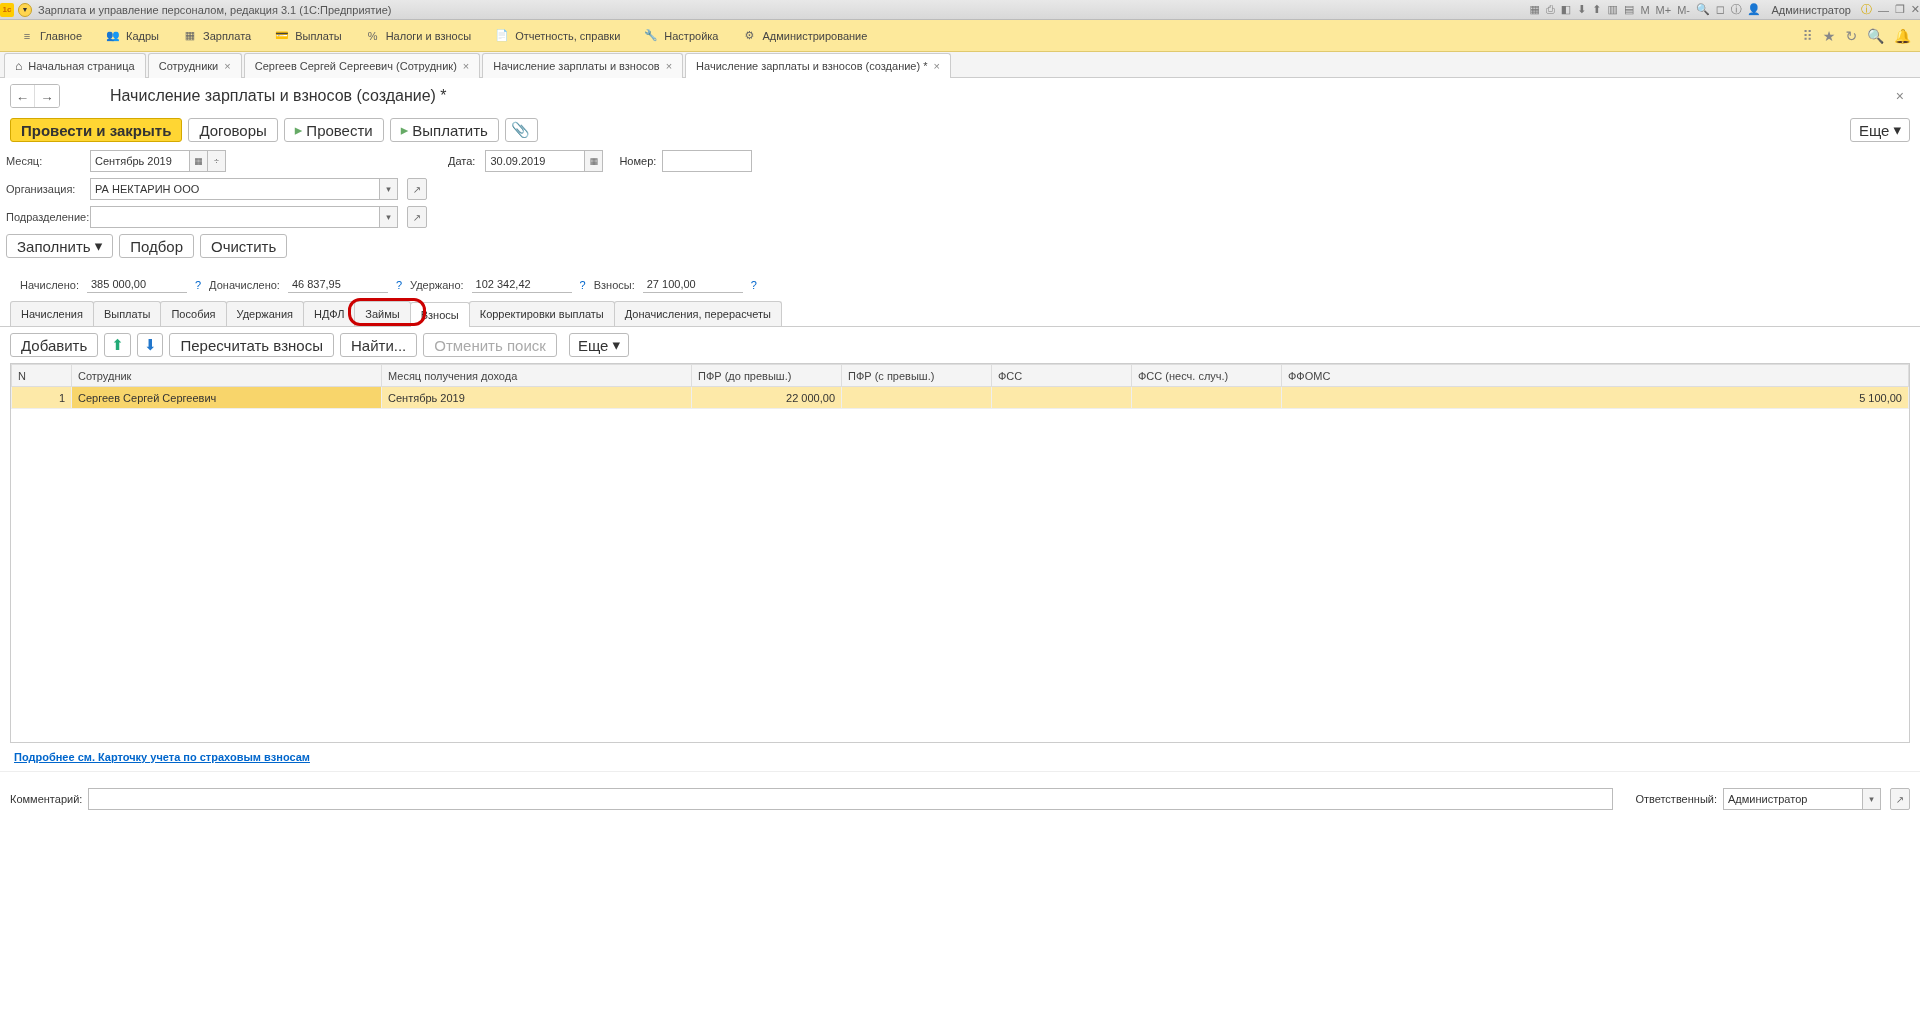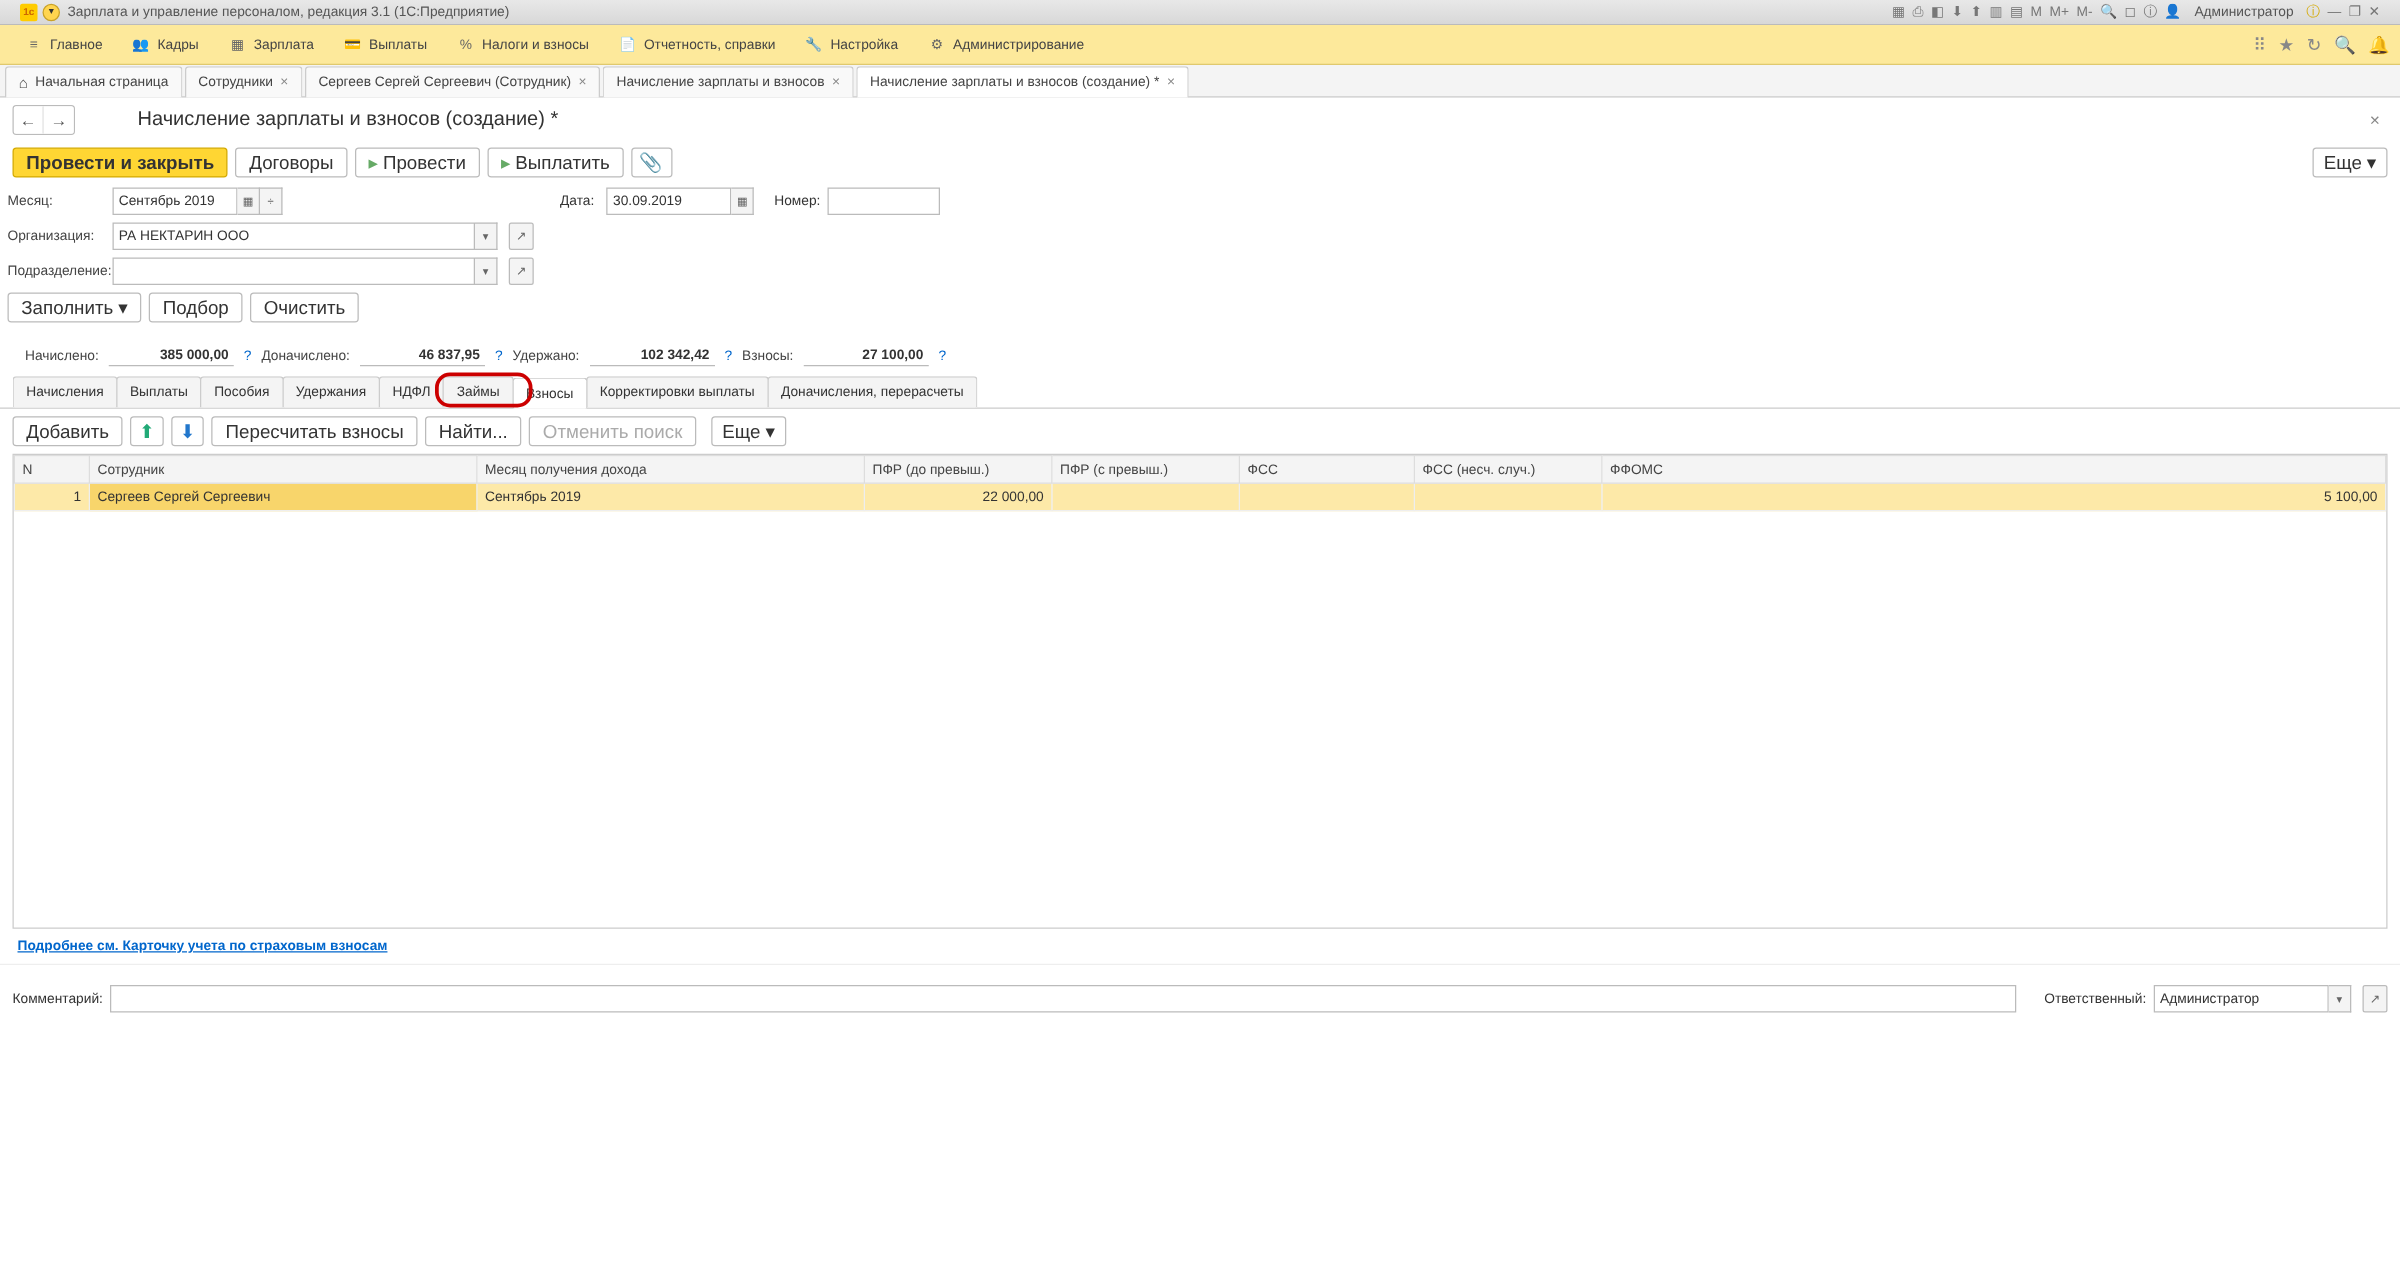--- a/index.html
+++ b/index.html
@@ -1,19 +1,19 @@
 <!DOCTYPE html>
 <html><head>
 <meta charset="utf-8">
 <style>
 * { box-sizing: border-box; margin: 0; padding: 0; font-family: Arial, sans-serif; }
 body { font-size: 11px; background: #fff; color: #333; overflow: hidden; }
 
 
-.titlebar { height: 20px; background: linear-gradient(#e8e8e8,#d8d8d8); display:flex; align-items:center; padding:0 16px; border-bottom:1px solid #bbb; }
+.titlebar { height: 20px; background: linear-gradient(#e8e8e8,#d8d8d8); display:flex; align-items:center; padding:0 0; border-bottom:1px solid #bbb; }
 .titlebar .app-icon { width:14px; height:14px; background:#ffcc00; border-radius:2px; margin-right:4px; display:flex;align-items:center;justify-content:center;font-size:8px;font-weight:bold;color:#c60; }
 .titlebar .dropdown-circle { width:14px;height:14px;border-radius:50%;background:#ffd54f;border:1px solid #c9a227;margin-right:6px;display:flex;align-items:center;justify-content:center;font-size:7px; }
 .titlebar .title-text { flex:0 0 auto; color:#555; }
 .titlebar .spacer { flex:1; }
 .titlebar .sys-icons { display:flex; gap:6px; align-items:center; color:#777; font-size:11px; }
 .titlebar .sys-icons span { cursor:default; }
 .titlebar .user-label { color:#555; margin:0 4px; }
 
 
 .mainmenu { height:32px; background:#fde99b; display:flex; align-items:center; padding:0 8px; border-bottom:1px solid #e0c96e; }
@@ -54,21 +54,21 @@
 .input.wide { width:290px; }
 .input.month { width:100px; }
 .input.date { width:100px; }
 .input-group { display:flex; }
 .input-group .suffix-btn { width:18px; height:22px; border:1px solid #bbb; border-left:none; background:#f4f4f4; cursor:pointer; font-size:9px; color:#666; display:flex;align-items:center;justify-content:center; }
 .ext-btn { width:20px; height:22px; border:1px solid #bbb; background:#f4f4f4; margin-left:3px; cursor:pointer; font-size:10px; display:flex;align-items:center;justify-content:center; color:#666; border-radius:2px; }
 
 
 .totals-row { display:flex; align-items:center; gap:8px; padding:4px 20px; margin-top:4px; }
 .totals-row .lbl { color:#444; }
-.totals-row .val { border-bottom:1px solid #bbb; text-align:right; padding:2px 4px; min-width:100px; display:inline-block;font-weight:bold; }
+.totals-row .val { border-bottom:1px solid #bbb; padding:2px 4px; min-width:100px; display:inline-block; }
 .totals-row .q { color:#0066cc; cursor:pointer; }
 
 
 .subtabs { display:flex; padding:0 10px; border-bottom:1px solid #ccc; margin-top:4px; position:relative; }
 .subtab { padding:6px 10px; border:1px solid #ccc; border-bottom:none; background:#f4f4f4; margin-right:-1px; cursor:pointer; font-size:11px; color:#333; border-radius:3px 3px 0 0; }
 .subtab.active { background:#fff; position:relative; top:1px; }
 .red-highlight { position:absolute; border:3px solid #cc0000; border-radius:12px; pointer-events:none; }
 
 
 .tbl-toolbar { display:flex; align-items:center; padding:6px 10px; gap:6px; }

